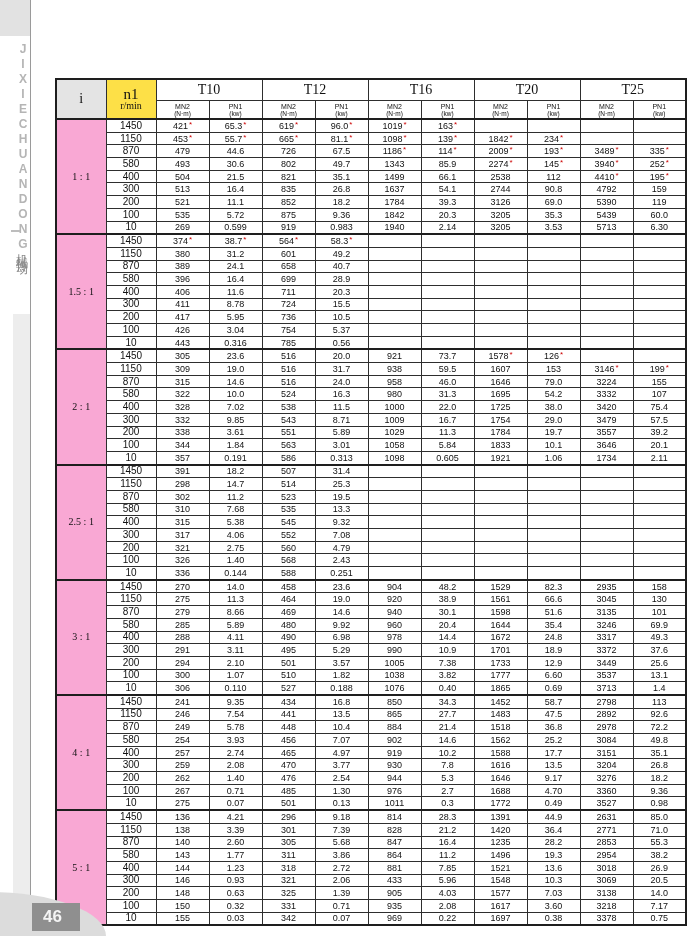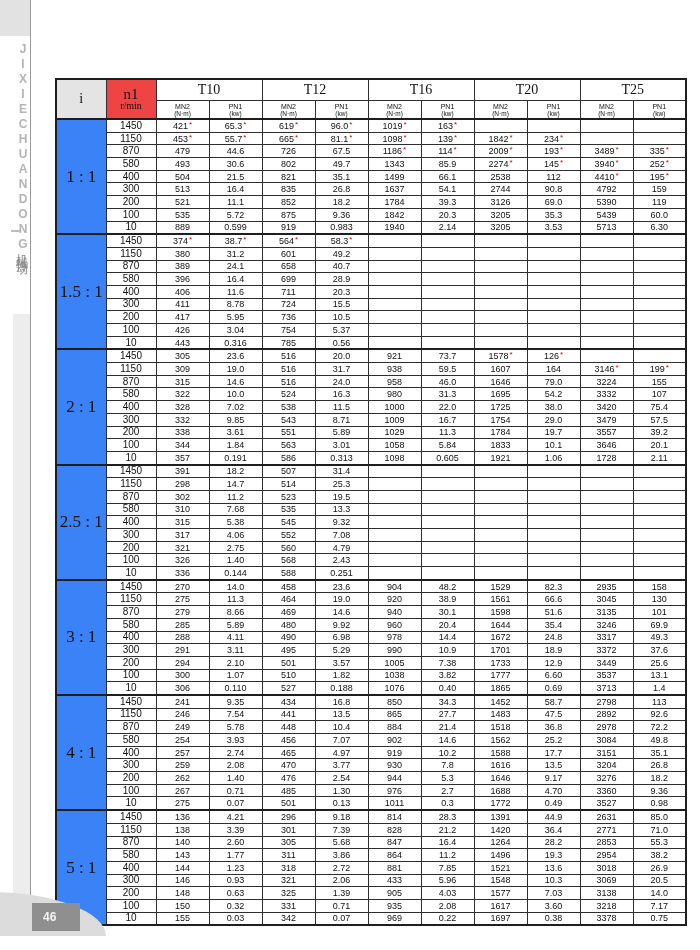--- a/index.html
+++ b/index.html
@@ -15,42 +15,42 @@
                     color:#b5b5b5; font-weight:bold; font-size:12px; letter-spacing:1px; }
   .sidebar-dash   { position:absolute; left:11px; top:230px; width:9px; height:2px; background:#bdbdbd; }
   .sidebar-cn     { position:absolute; left:0; top:244px; width:30px; text-align:center;
                     writing-mode:vertical-rl; text-orientation:upright;
                     color:#8a8a8a; font-size:12px; letter-spacing:3px; }
   .sidebar-strip  { position:absolute; left:13px; top:314px; width:17px; height:589px; background:#ededed; }
   
   .page-swoosh { position:absolute; left:-12px; top:892px; width:118px; height:44px;
                  background:#dcdcdc; border-top-right-radius:118px 44px; }
   .page-badge  { position:absolute; left:32px; top:903px; width:48px; height:28px;
-                 background:#8f8f8f; color:#f4f4f4; font-size:12px; font-weight:bold;
+                 background:#8f8f8f; color:#f4f4f4; font-size:17px; font-weight:bold;
                  line-height:28px; padding-left:11px; box-sizing:border-box; }
   
   table.maintable { position:absolute; left:55px; top:78px; border-collapse:collapse;
                     table-layout:fixed; border:2px solid #1e1e1e; }
   .maintable th, .maintable td {
     border:1px solid #2e2e2e; padding:0; margin:0; text-align:center;
     overflow:hidden; white-space:nowrap; vertical-align:middle;
   }
   thead tr.trow th { height:20px; font-family:"Liberation Serif", serif;
                      font-size:14px; font-weight:normal; color:#111; }
   th.i-head   { background:#e4e4e4; font-family:"Liberation Serif", serif;
                 font-size:14px; font-weight:normal; }
-  th.n1-head  { background:#ef4444; font-weight:normal;text-align:center; }
+  th.n1-head  { background:#fde047; font-weight:normal;text-align:center; }
   .n1-line1   { font-family:"Liberation Serif", serif; font-size:15px; line-height:14px; }
   .n1-line2   { font-size:10px; line-height:10px; }
   thead tr.subrow th { height:17px; font-weight:normal; color:#111; background:#fff; }
   .sub-line1 { font-size:7px;  line-height:7px; }
   .sub-line2 { font-size:6.5px; line-height:7px; }
   tbody td { height:11.7px; font-size:9px; line-height:10px; color:#111; }
   td.n1-cell { font-size:10px; }
-  td.ratio-cell { background:#3b82f6; font-family:"Liberation Serif", serif; font-size:17px; }
+  td.ratio-cell { background:#f9a8d4; font-family:"Liberation Serif", serif; font-size:10px; }
   tr.group-start td { border-top:2px solid #1e1e1e; }
   .star { color:#cc0000; font-size:8px; vertical-align:top; line-height:8px; margin-left:1px; }
 </style>
 </head>
 <body>
 
 <div class="sidebar-topblock"></div>
 <div class="sidebar-line"></div>
 <div class="sidebar-latin">JIXIECHUANDONG</div>
 <div class="sidebar-dash"></div>
@@ -229,21 +229,21 @@
         <td>9.36</td>
         <td>1842</td>
         <td>20.3</td>
         <td>3205</td>
         <td>35.3</td>
         <td>5439</td>
         <td>60.0</td>
       </tr>
       <tr>
         <td class="n1-cell">10</td>
-        <td>889</td>
+        <td>269</td>
         <td>0.599</td>
         <td>919</td>
         <td>0.983</td>
         <td>1940</td>
         <td>2.14</td>
         <td>3205</td>
         <td>3.53</td>
         <td>5713</td>
         <td>6.30</td>
       </tr>
@@ -381,21 +381,21 @@
       </tr>
       <tr>
         <td class="n1-cell">1150</td>
         <td>309</td>
         <td>19.0</td>
         <td>516</td>
         <td>31.7</td>
         <td>938</td>
         <td>59.5</td>
         <td>1607</td>
-        <td>164</td>
+        <td>153</td>
         <td>3146<span class="star">*</span></td>
         <td>199<span class="star">*</span></td>
       </tr>
       <tr>
         <td class="n1-cell">870</td>
         <td>315</td>
         <td>14.6</td>
         <td>516</td>
         <td>24.0</td>
         <td>958</td>
@@ -473,21 +473,21 @@
       <tr>
         <td class="n1-cell">10</td>
         <td>357</td>
         <td>0.191</td>
         <td>586</td>
         <td>0.313</td>
         <td>1098</td>
         <td>0.605</td>
         <td>1921</td>
         <td>1.06</td>
-        <td>1728</td>
+        <td>1734</td>
         <td>2.11</td>
       </tr>
       <tr class="group-start">
         <td class="ratio-cell" rowspan="9">2.5 : 1</td>
         <td class="n1-cell">1450</td>
         <td>391</td>
         <td>18.2</td>
         <td>507</td>
         <td>31.4</td>
         <td></td>
@@ -865,21 +865,21 @@
         <td>71.0</td>
       </tr>
       <tr>
         <td class="n1-cell">870</td>
         <td>140</td>
         <td>2.60</td>
         <td>305</td>
         <td>5.68</td>
         <td>847</td>
         <td>16.4</td>
-        <td>1264</td>
+        <td>1235</td>
         <td>28.2</td>
         <td>2853</td>
         <td>55.3</td>
       </tr>
       <tr>
         <td class="n1-cell">580</td>
         <td>143</td>
         <td>1.77</td>
         <td>311</td>
         <td>3.86</td>

